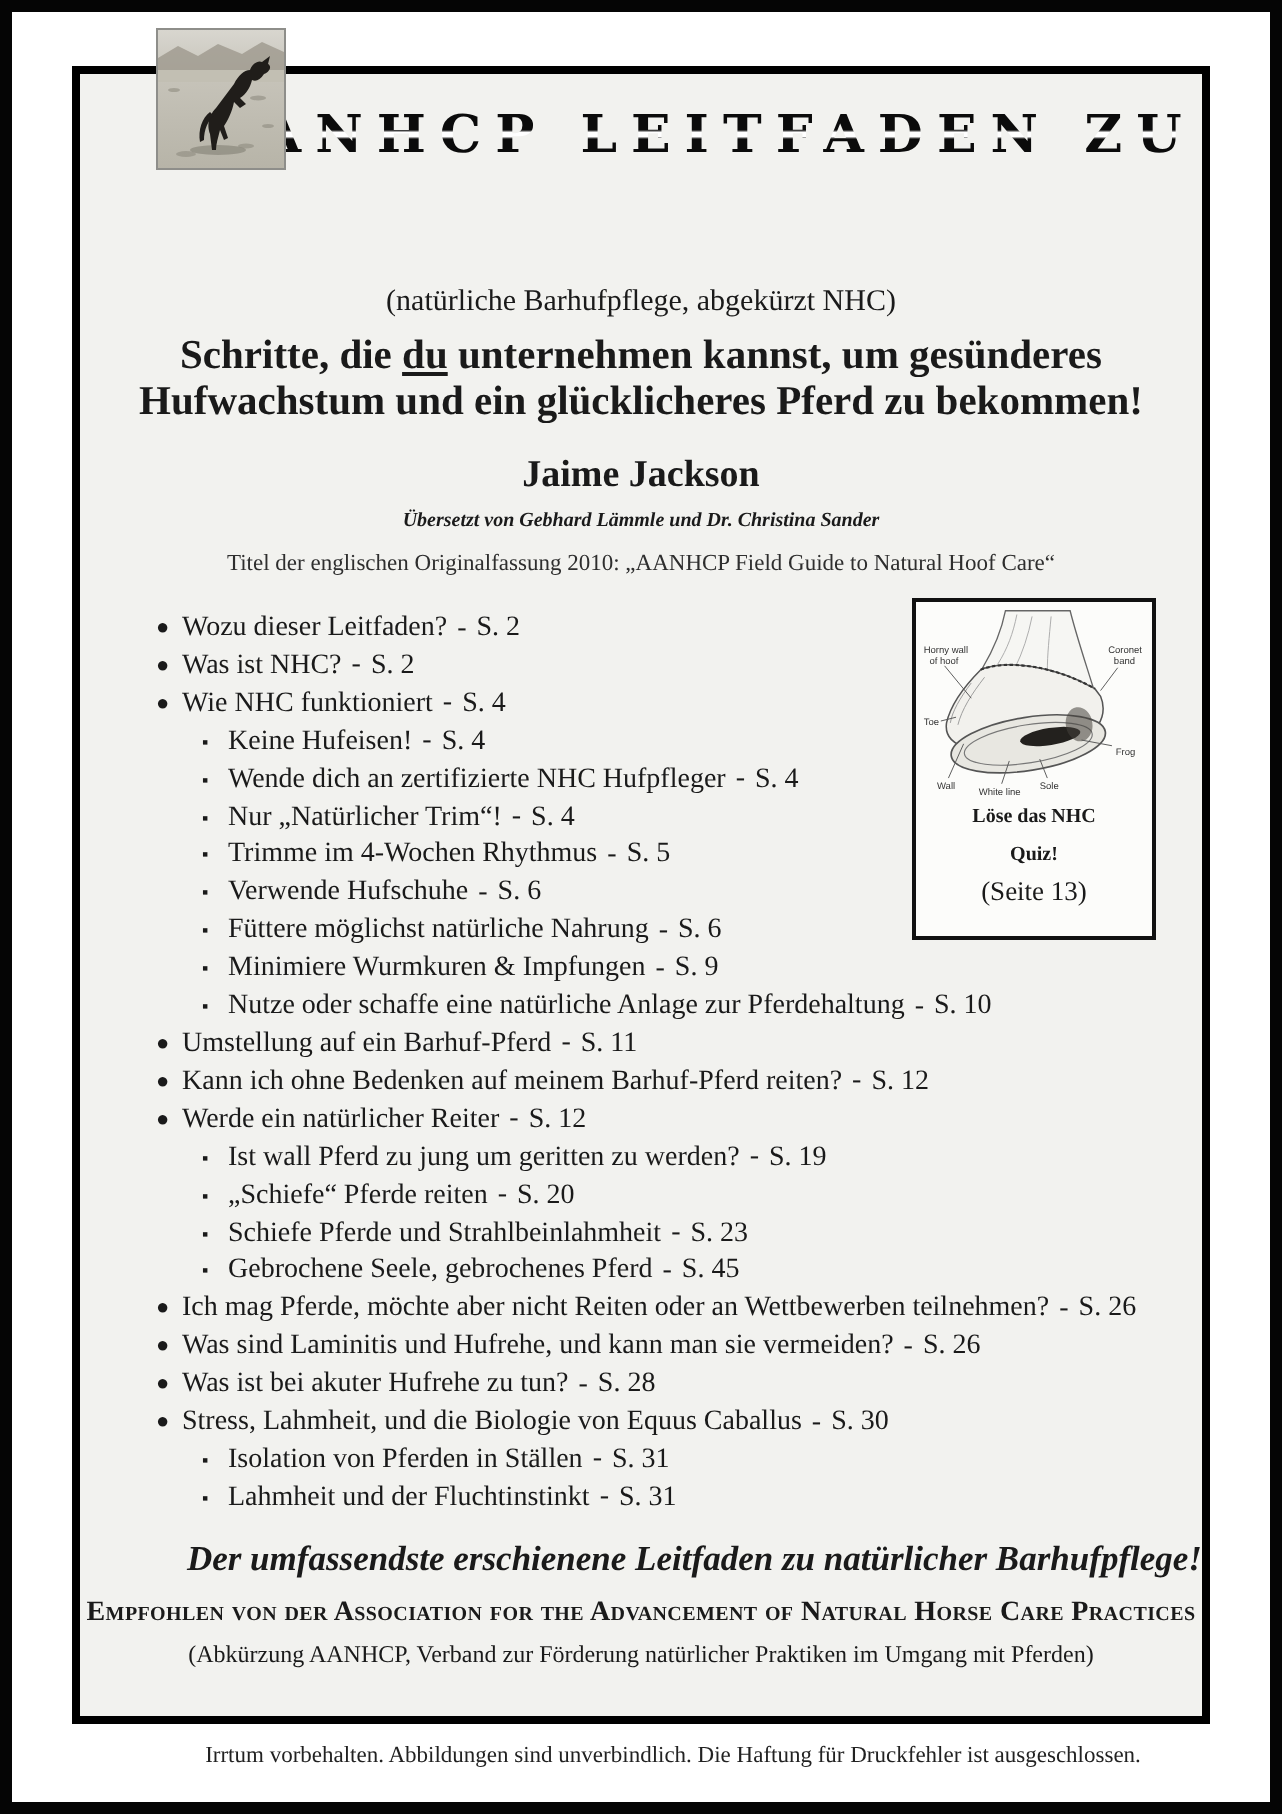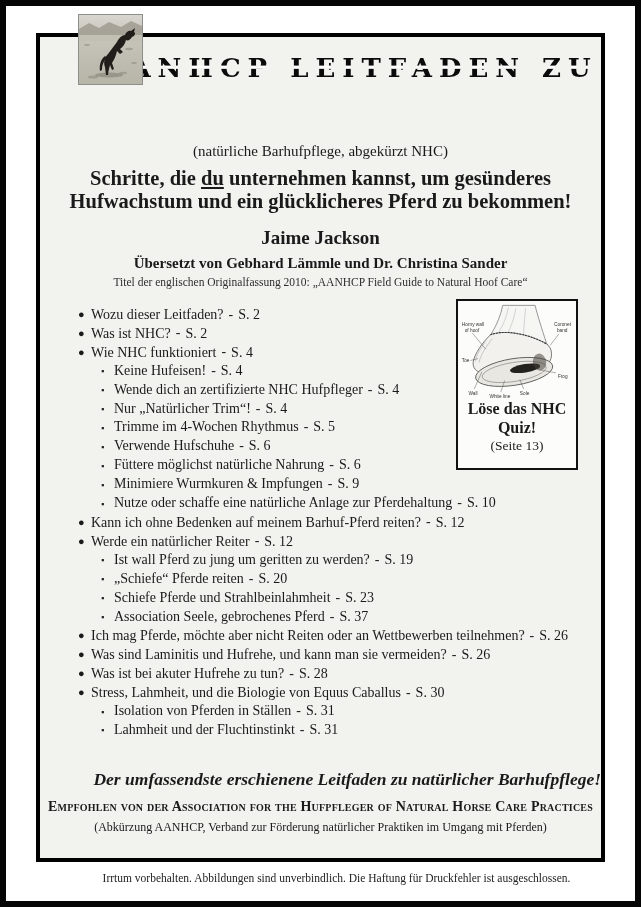--- a/index.html
+++ b/index.html
@@ -21,41 +21,41 @@
       background-image:linear-gradient(to bottom,#0b0b0b 0%,#0b0b0b 40%,#ffffff 44%,#ffffff 51%,#0b0b0b 55%,#0b0b0b 100%);
       -webkit-background-clip:text; background-clip:text; color:transparent;
     }
   }
   .kicker { top:16px; font-size:26px; letter-spacing:7px; padding-left:60px; box-sizing:border-box; }
   .title  { top:47px; font-size:45px; line-height:1; letter-spacing:1px; }
   .subtitle { top:106px; font-size:15px; }
   .tagline { top:130px; font-weight:bold; font-size:20.5px; line-height:23px; }
   .tagline .u { text-decoration:underline; }
   .author { top:190px; font-weight:bold; font-size:19px; }
-  .translator { top:218px; font-weight:bold; font-size:15px; }
+  .translator { top:218px; font-weight:bold; font-size:10px;font-style:italic; }
   .orig-note { top:239px; font-size:11.5px; color:#2e2e2e; }
 
   .toc {
     position:absolute; top:268px; left:0; width:100%; box-sizing:border-box;
     padding-left:38px; padding-right:6px; font-size:14px; line-height:18.4px;
     text-align:left;
   }
   .toc-item { white-space:nowrap; }
   .toc-item.lvl2 { padding-left:23px; }
   .toc-bullet { display:inline-block; width:13px; font-size:11px; vertical-align:0.5px; }
   .toc-item.lvl2 .toc-bullet { font-size:9px; }
   .toc-sep { margin:0 5px; }
 
   .quiz-box {
     position:absolute; left:416px; top:262px; width:122px; height:171px;
     border:2px solid #111; background:#fcfcfa; box-sizing:border-box; text-align:center;
     z-index:2;
   }
   .quiz-box svg { display:block; margin:2px auto 0 auto; }
-  .quiz-caption-bold { font-weight:bold; font-size:16px; line-height:19px; }
+  .quiz-caption-bold { font-weight:bold; font-size:10px; line-height:19px; }
   .quiz-caption-small { font-size:13.5px; line-height:17px; }
 
   .slogan { top:732px; font-weight:bold; font-style:italic; font-size:17.5px;text-align:right; }
   .endorsement { top:762px; font-weight:bold; font-variant:small-caps; font-size:14px; letter-spacing:0.2px; }
   .endorse-note { top:783px; font-size:12px; }
 
   .horse-photo {
     position:absolute; left:72px; top:8px; width:63px; height:69px;
     border:1px solid #8e8e8a; z-index:3; background:#c6c3b9;
   }
@@ -90,26 +90,27 @@
         <div class="toc-item lvl1"><span class="toc-bullet">●</span><span class="toc-label">Was ist NHC?</span><span class="toc-sep">-</span><span class="toc-page">S. 2</span></div>
         <div class="toc-item lvl1"><span class="toc-bullet">●</span><span class="toc-label">Wie NHC funktioniert</span><span class="toc-sep">-</span><span class="toc-page">S. 4</span></div>
         <div class="toc-item lvl2"><span class="toc-bullet">▪</span><span class="toc-label">Keine Hufeisen!</span><span class="toc-sep">-</span><span class="toc-page">S. 4</span></div>
         <div class="toc-item lvl2"><span class="toc-bullet">▪</span><span class="toc-label">Wende dich an zertifizierte NHC Hufpfleger</span><span class="toc-sep">-</span><span class="toc-page">S. 4</span></div>
         <div class="toc-item lvl2"><span class="toc-bullet">▪</span><span class="toc-label">Nur „Natürlicher Trim“!</span><span class="toc-sep">-</span><span class="toc-page">S. 4</span></div>
         <div class="toc-item lvl2"><span class="toc-bullet">▪</span><span class="toc-label">Trimme im 4-Wochen Rhythmus</span><span class="toc-sep">-</span><span class="toc-page">S. 5</span></div>
         <div class="toc-item lvl2"><span class="toc-bullet">▪</span><span class="toc-label">Verwende Hufschuhe</span><span class="toc-sep">-</span><span class="toc-page">S. 6</span></div>
         <div class="toc-item lvl2"><span class="toc-bullet">▪</span><span class="toc-label">Füttere möglichst natürliche Nahrung</span><span class="toc-sep">-</span><span class="toc-page">S. 6</span></div>
         <div class="toc-item lvl2"><span class="toc-bullet">▪</span><span class="toc-label">Minimiere Wurmkuren &amp; Impfungen</span><span class="toc-sep">-</span><span class="toc-page">S. 9</span></div>
         <div class="toc-item lvl2"><span class="toc-bullet">▪</span><span class="toc-label">Nutze oder schaffe eine natürliche Anlage zur Pferdehaltung</span><span class="toc-sep">-</span><span class="toc-page">S. 10</span></div>
+        <div class="toc-item lvl1"><span class="toc-bullet">●</span><span class="toc-label">Umstellung auf ein Barhuf-Pferd</span><span class="toc-sep">-</span><span class="toc-page">S. 11</span></div>
         <div class="toc-item lvl1"><span class="toc-bullet">●</span><span class="toc-label">Kann ich ohne Bedenken auf meinem Barhuf-Pferd reiten?</span><span class="toc-sep">-</span><span class="toc-page">S. 12</span></div>
         <div class="toc-item lvl1"><span class="toc-bullet">●</span><span class="toc-label">Werde ein natürlicher Reiter</span><span class="toc-sep">-</span><span class="toc-page">S. 12</span></div>
         <div class="toc-item lvl2"><span class="toc-bullet">▪</span><span class="toc-label">Ist wall Pferd zu jung um geritten zu werden?</span><span class="toc-sep">-</span><span class="toc-page">S. 19</span></div>
         <div class="toc-item lvl2"><span class="toc-bullet">▪</span><span class="toc-label">„Schiefe“ Pferde reiten</span><span class="toc-sep">-</span><span class="toc-page">S. 20</span></div>
         <div class="toc-item lvl2"><span class="toc-bullet">▪</span><span class="toc-label">Schiefe Pferde und Strahlbeinlahmheit</span><span class="toc-sep">-</span><span class="toc-page">S. 23</span></div>
-        <div class="toc-item lvl2"><span class="toc-bullet">▪</span><span class="toc-label">Association Seele, gebrochenes Pferd</span><span class="toc-sep">-</span><span class="toc-page">S. 37</span></div>
+        <div class="toc-item lvl2"><span class="toc-bullet">▪</span><span class="toc-label">Gebrochene Seele, gebrochenes Pferd</span><span class="toc-sep">-</span><span class="toc-page">S. 45</span></div>
         <div class="toc-item lvl1"><span class="toc-bullet">●</span><span class="toc-label">Ich mag Pferde, möchte aber nicht Reiten oder an Wettbewerben teilnehmen?</span><span class="toc-sep">-</span><span class="toc-page">S. 26</span></div>
         <div class="toc-item lvl1"><span class="toc-bullet">●</span><span class="toc-label">Was sind Laminitis und Hufrehe, und kann man sie vermeiden?</span><span class="toc-sep">-</span><span class="toc-page">S. 26</span></div>
         <div class="toc-item lvl1"><span class="toc-bullet">●</span><span class="toc-label">Was ist bei akuter Hufrehe zu tun?</span><span class="toc-sep">-</span><span class="toc-page">S. 28</span></div>
         <div class="toc-item lvl1"><span class="toc-bullet">●</span><span class="toc-label">Stress, Lahmheit, und die Biologie von Equus Caballus</span><span class="toc-sep">-</span><span class="toc-page">S. 30</span></div>
         <div class="toc-item lvl2"><span class="toc-bullet">▪</span><span class="toc-label">Isolation von Pferden in Ställen</span><span class="toc-sep">-</span><span class="toc-page">S. 31</span></div>
         <div class="toc-item lvl2"><span class="toc-bullet">▪</span><span class="toc-label">Lahmheit und der Fluchtinstinkt</span><span class="toc-sep">-</span><span class="toc-page">S. 31</span></div>
       </div>
 
     <div class="quiz-box">
       <svg width="116" height="96" viewBox="0 0 122 100">
@@ -147,21 +148,21 @@
         <text class="hoof-label" x="32" y="99">White line</text>
         <text class="hoof-label" x="64" y="96">Sole</text>
         <text class="hoof-label" x="104" y="78">Frog</text>
       </svg>
       <div class="quiz-caption-bold">Löse das NHC</div>
       <div class="quiz-caption-bold">Quiz!</div>
       <div class="quiz-caption-small">(Seite 13)</div>
     </div>
 
     <div class="abs-center slogan">Der umfassendste erschienene Leitfaden zu natürlicher Barhufpflege!</div>
-    <div class="abs-center endorsement">Empfohlen von der Association for the Hufpfleger of Natural Horse Care Practices</div>
+    <div class="abs-center endorsement">Empfohlen von der Association for the Advancement of Natural Horse Care Practices</div>
     <div class="abs-center endorse-note">(Abkürzung AANHCP, Verband zur Förderung natürlicher Praktiken im Umgang mit Pferden)</div>
   </div>
 
   <div class="horse-photo">
     <svg width="63" height="69" viewBox="0 0 63 69">
       <defs>
         <linearGradient id="sky" x1="0" y1="0" x2="0" y2="1">
           <stop offset="0" stop-color="#d8d6cf"></stop>
           <stop offset="0.35" stop-color="#c6c3b9"></stop>
           <stop offset="1" stop-color="#b7b4a8"></stop>

